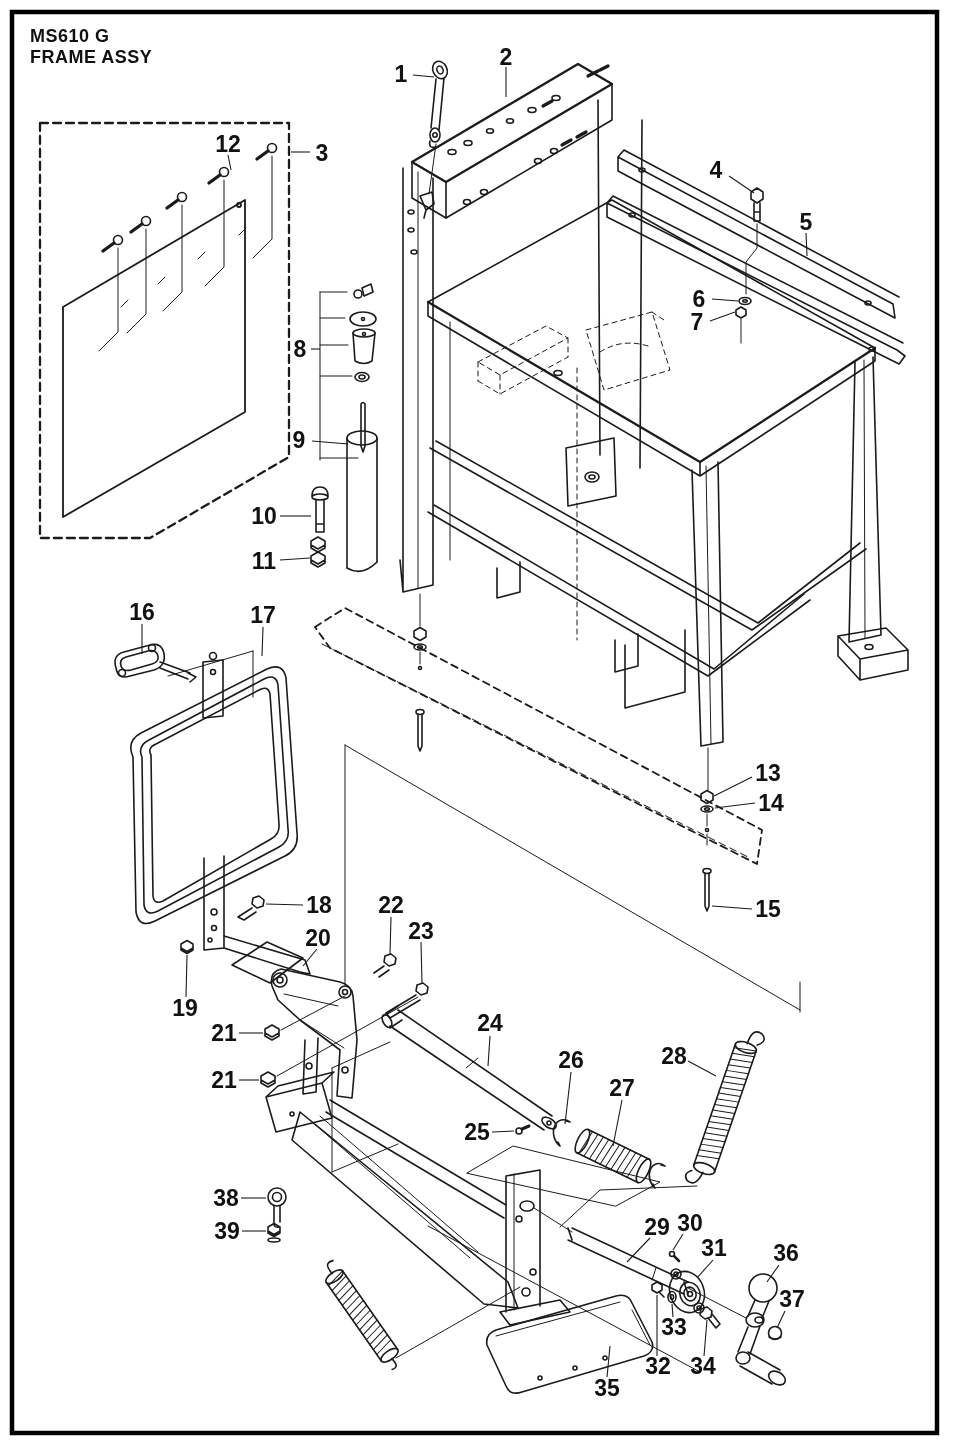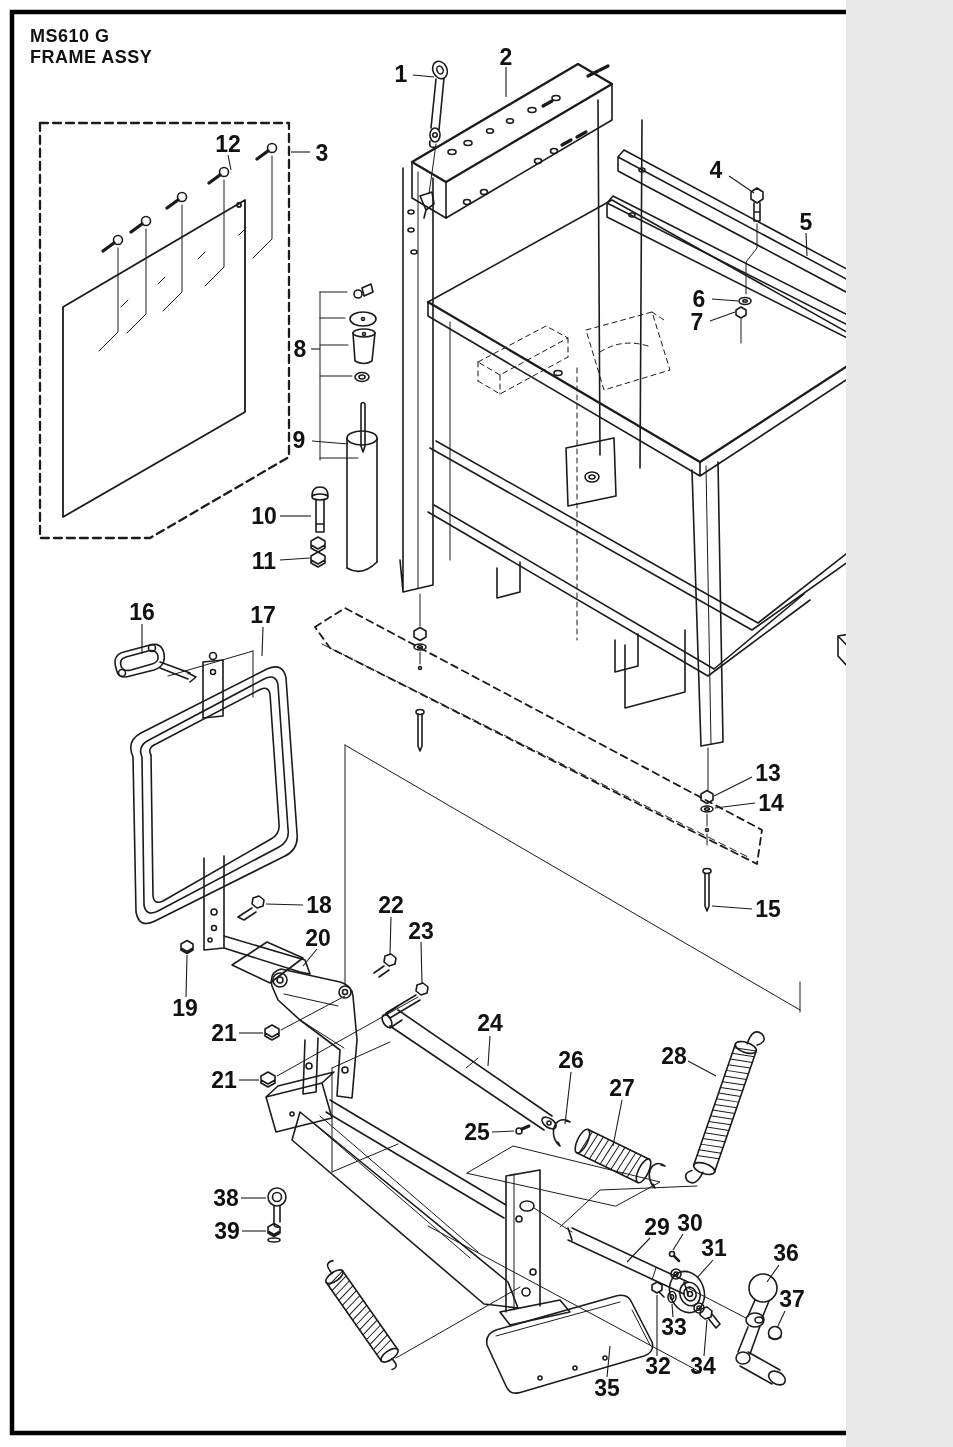--- a/index.html
+++ b/index.html
@@ -1,16 +1,16 @@
 <!DOCTYPE html>
 <html><head>
 <meta charset="utf-8">
 <style>
   html,body{margin:0;padding:0;background:#e8e8e8;}
-  .page{position:relative;width:846px;height:1447px;background:#ffffff;overflow:hidden;
+  .page{position:relative;width:953px;height:1447px;background:#ffffff;overflow:hidden;
         font-family:"Liberation Sans", sans-serif;}
   svg{position:absolute;left:0;top:0;}
   .title-text{font:bold 18px "Liberation Sans", sans-serif;fill:#111;letter-spacing:.5px;}
   g[data-name="callouts"] text{font:bold 23px "Liberation Sans", sans-serif;fill:#111;
         text-anchor:middle;dominant-baseline:central;}
   .art{stroke:#1b1b1b;fill:none;stroke-width:1.6;stroke-linejoin:round;stroke-linecap:round;}
   .thin{stroke-width:1;}
   .heavy{stroke-width:2.3;}
   .leader{stroke:#1b1b1b;stroke-width:1.1;fill:none;}
 </style>

